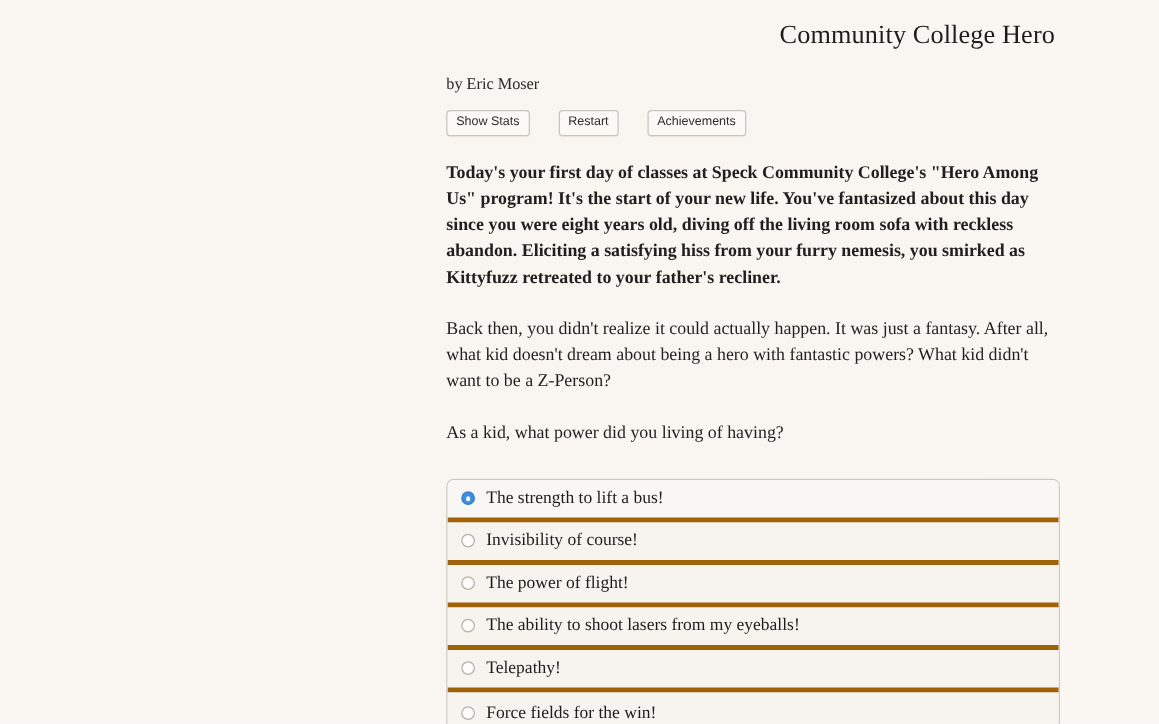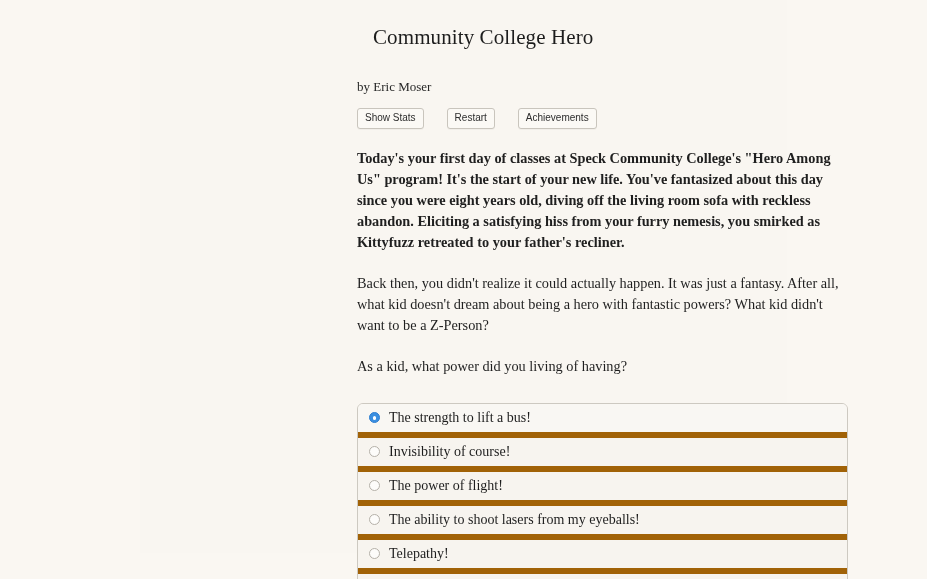--- a/index.html
+++ b/index.html
@@ -36,23 +36,24 @@
     left: 217px;
     top: 0px;
     width: 493px;
   }
   .title {
     font-family: "Liberation Serif", serif;
     font-size: 21px;
     font-weight: 400;
     letter-spacing: 0.1px;
     color: #1d1d1d;
-    margin: 16px;
+    margin: 6px;
     padding-top: 9px;
     line-height: 1.2;
+    text-align: right;
   }
   .byline {
     font-family: "Liberation Serif", serif;
     font-size: 13px;
     color: #272727;
     margin: 0;
     padding-top: 13px;
     line-height: 1.2;
   }
   .btn-row {
@@ -93,21 +94,21 @@
     border-radius: 6px;
     background: #f7f4ef;
     overflow: hidden;
     box-sizing: border-box;
   }
   .option-row {
     display: flex;
     align-items: center;
     height: 34px;
     padding: 0 0 0 11px;
-    border-bottom: 6px solid #a16207;
+    border-bottom: 4px solid #a16207;
     background: #f7f4ef;
     cursor: pointer;
     box-sizing: border-box;
   }
   .option-row:last-child { border-bottom: none; }
   .option-row.selected { background: #f9f7f3; }
 
   .radio {
     width: 11px;
     height: 11px;

